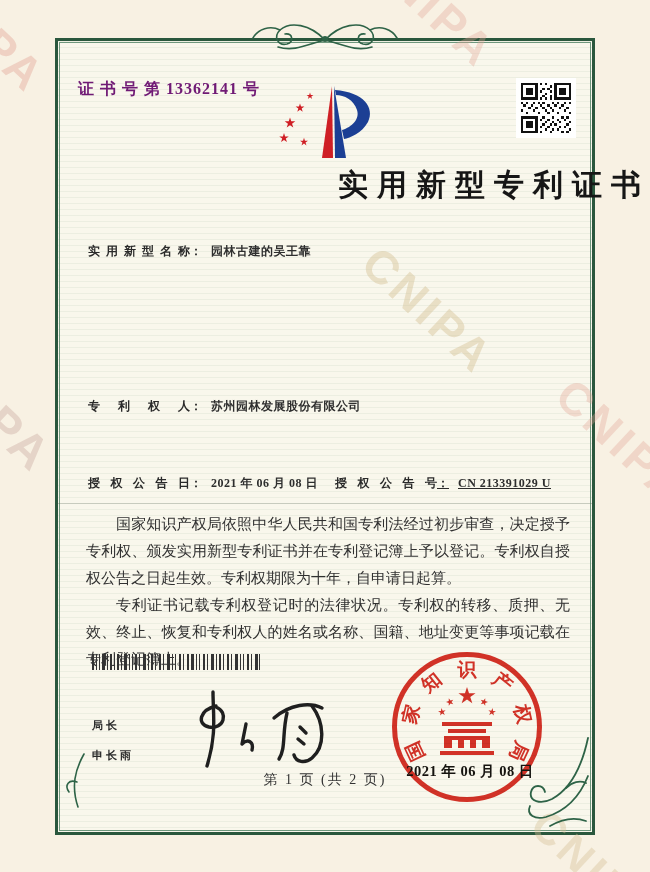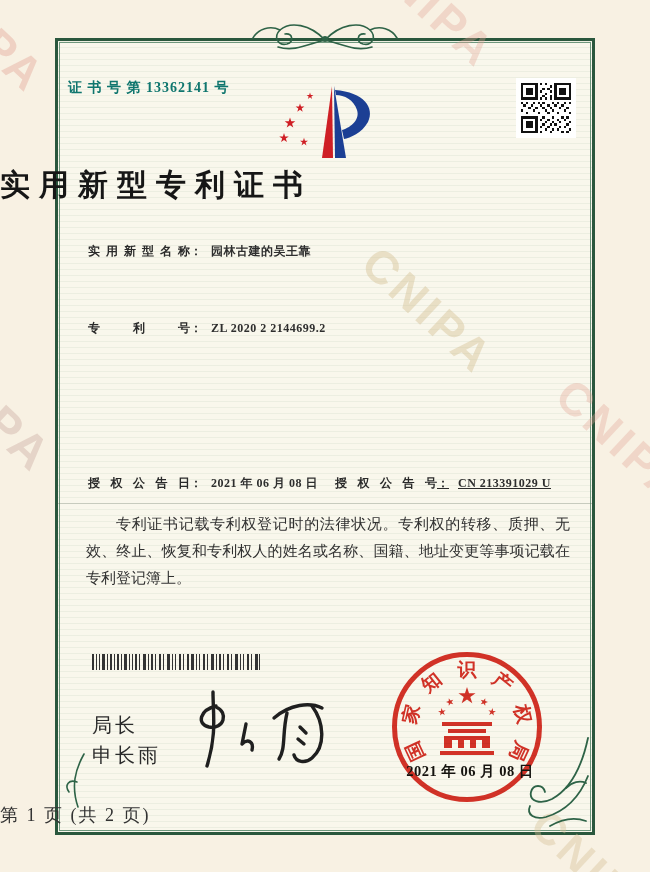--- a/index.html
+++ b/index.html
@@ -27,24 +27,24 @@
     background:#f9f7ec repeating-linear-gradient(180deg, rgba(125,160,130,.10) 0 1px, rgba(0,0,0,0) 1px 6px);}
   .frame::before{content:"";position:absolute;inset:1px;border:1px solid #6e977d;}
 
   .orn{position:absolute;z-index:2;pointer-events:none;}
   .orn-top{left:240px;top:16px;}
   .orn-br{left:520px;top:736px;}
   .orn-bl{left:58px;top:752px;}
 
   
   .ct{position:absolute;z-index:2;color:#2b2b2b;}
-  .cert-number{left:68px;top:79px;font-size:14px;font-weight:600;letter-spacing:1px;color:#0f766e;}
+  .cert-number{left:78px;top:79px;font-size:16px;font-weight:600;letter-spacing:1px;color:#701a75;}
   .qr{left:516px;top:78px;width:60px;height:60px;background:#fff;padding:5px;box-sizing:border-box;}
   .logo{left:276px;top:84px;}
-  .title{left:0;top:165px;width:650px;text-align:left;font-size:30px;font-weight:700;
+  .title{left:0;top:165px;width:650px;text-align:right;font-size:30px;font-weight:700;
          letter-spacing:9px;color:#161616;}
 
   .row{left:88px;width:490px;font-size:12px;line-height:20px;white-space:nowrap;}
   .f-label{display:inline-block;width:102px;text-align:justify;text-align-last:justify;
            font-weight:700;color:#2a2a2a;}
   .f-colon{font-weight:700;margin-right:9px;}
   .f-value{font-weight:700;color:#2e2e2e;letter-spacing:.5px;}
   .r1{top:241px}.r2{top:279px}.r3{top:318px}.r4{top:357px}.r5{top:396px}.r6{top:434px}
   .r7{top:473px}
   .grant2{position:absolute;left:247px;top:0;text-decoration:underline;}
@@ -52,42 +52,42 @@
   .divider{position:absolute;left:58px;top:503px;width:534px;height:1px;
            background:rgba(70,80,70,.22);z-index:2;}
 
   .paras{left:86px;top:511px;width:484px;font-size:15px;line-height:27px;color:#303030;
          text-align:justify;}
   .paras p{margin:0;text-indent:2em;}
 
   .barcode{left:92px;top:654px;}
 
   .signer{left:92px;top:710px;font-family:"Liberation Sans","DejaVu Sans",sans-serif;
-          font-size:20px;font-weight:400;color:#2b2b2b;letter-spacing:3px;line-height:30px;}
+          font-size:11px;font-weight:700;color:#2b2b2b;letter-spacing:3px;line-height:30px;}
   .signature{left:182px;top:686px;z-index:3;}
 
   
   .seal{position:absolute;left:392px;top:652px;width:150px;height:150px;z-index:3;
         mix-blend-mode:multiply;opacity:.95;}
   .seal-circle{position:absolute;inset:0;border:5px solid #d5281e;border-radius:50%;box-sizing:border-box;}
   .seal-ring span{position:absolute;left:50%;top:50%;width:24px;height:24px;
         margin-left:-12px;margin-top:-12px;display:flex;align-items:center;justify-content:center;
         font-size:19px;font-weight:700;color:#d5281e;}
   .seal-ring span:nth-child(1){transform:rotate(-115deg) translateY(-57px);}
   .seal-ring span:nth-child(2){transform:rotate(-77deg)  translateY(-57px);}
   .seal-ring span:nth-child(3){transform:rotate(-38.5deg) translateY(-57px);}
   .seal-ring span:nth-child(4){transform:rotate(0deg)    translateY(-57px);}
   .seal-ring span:nth-child(5){transform:rotate(38.5deg) translateY(-57px);}
   .seal-ring span:nth-child(6){transform:rotate(77deg)   translateY(-57px);}
   .seal-ring span:nth-child(7){transform:rotate(115deg)  translateY(-57px);}
   .emblem{position:absolute;left:32px;top:30px;}
   .seal-date{position:absolute;left:378px;top:762px;width:184px;text-align:center;
         font-size:14.5px;font-weight:700;color:#15130f;z-index:4;letter-spacing:.5px;}
 
-  .footer{left:0;top:803px;width:650px;font-size:18px;
+  .footer{left:0;top:771px;width:650px;text-align:center;font-size:14px;
           letter-spacing:2px;color:#333;}
 </style>
 </head>
 <body>
 
 <svg width="0" height="0" style="position:absolute">
   <defs>
     <path id="st" d="M0,-1 0.225,-0.31 0.95,-0.31 0.365,0.12 0.59,0.81 0,0.38 -0.59,0.81 -0.365,0.12 -0.95,-0.31 -0.225,-0.31 Z"></path>
   </defs>
 </svg>
@@ -163,33 +163,34 @@
       <use href="#st" transform="translate(8,54) scale(5)"></use>
       <use href="#st" transform="translate(28,58) scale(4.2)"></use>
     </g>
   </svg>
 
   <div class="ct title">实用新型专利证书</div>
 
   <div class="ct row r1">
     <span class="f-label">实用新型名称</span><span class="f-colon">：</span><span class="f-value">园林古建的吴王靠</span>
   </div>
-  <div class="ct row r3">
-    <span class="f-label">专利号</span><span class="f-colon">：</span><span class="f-value">ZL 2020 2 2144699.2</span>
+  <div class="ct row r5">
+    <span class="f-label">专利权人</span><span class="f-colon">：</span><span class="f-value">苏州园林发展股份有限公司</span>
   </div>
   <div class="ct row r7">
     <span class="f-label">授权公告日</span><span class="f-colon">：</span><span class="f-value">2021 年 06 月 08 日</span>
     <span class="grant2">
       <span class="f-label">授权公告号</span><span class="f-colon">：</span><span class="f-value">CN 213391029 U</span>
     </span>
   </div>
 
   <div class="divider"></div>
 
   <div class="ct paras">
+    <p>国家知识产权局依照中华人民共和国专利法经过初步审查，决定授予专利权、颁发实用新型专利证书并在专利登记簿上予以登记。专利权自授权公告之日起生效。专利权期限为十年，自申请日起算。</p>
     <p>专利证书记载专利权登记时的法律状况。专利权的转移、质押、无效、终止、恢复和专利权人的姓名或名称、国籍、地址变更等事项记载在专利登记簿上。</p>
   </div>
 
   <svg class="ct barcode" width="168" height="16" viewBox="0 0 168 16">
     <path fill="#333" d="M0 0h2v16H0zM4 0h1v16H4zM7 0h1v16H7zM10 0h3v16h-3zM15 0h1v16h-1zM18 0h2v16h-2zM22 0h1v16h-1zM25 0h2v16h-2zM29 0h1v16h-1zM32 0h3v16h-3zM37 0h1v16h-1zM40 0h1v16h-1zM43 0h2v16h-2zM47 0h1v16h-1zM51 0h3v16h-3zM56 0h1v16h-1zM59 0h2v16h-2zM63 0h1v16h-1zM67 0h2v16h-2zM71 0h1v16h-1zM75 0h3v16h-3zM80 0h1v16h-1zM83 0h1v16h-1zM87 0h2v16h-2zM91 0h1v16h-1zM95 0h2v16h-2zM99 0h3v16h-3zM104 0h1v16h-1zM107 0h1v16h-1zM111 0h2v16h-2zM115 0h1v16h-1zM119 0h3v16h-3zM124 0h1v16h-1zM127 0h2v16h-2zM131 0h1v16h-1zM135 0h2v16h-2zM139 0h1v16h-1zM143 0h3v16h-3zM148 0h1v16h-1zM151 0h1v16h-1zM155 0h2v16h-2zM159 0h1v16h-1zM163 0h3v16h-3zM167 0h1v16h-1z"></path>
   </svg>
 
   <div class="ct signer">
     <div>局长</div>
     <div>申长雨</div>

